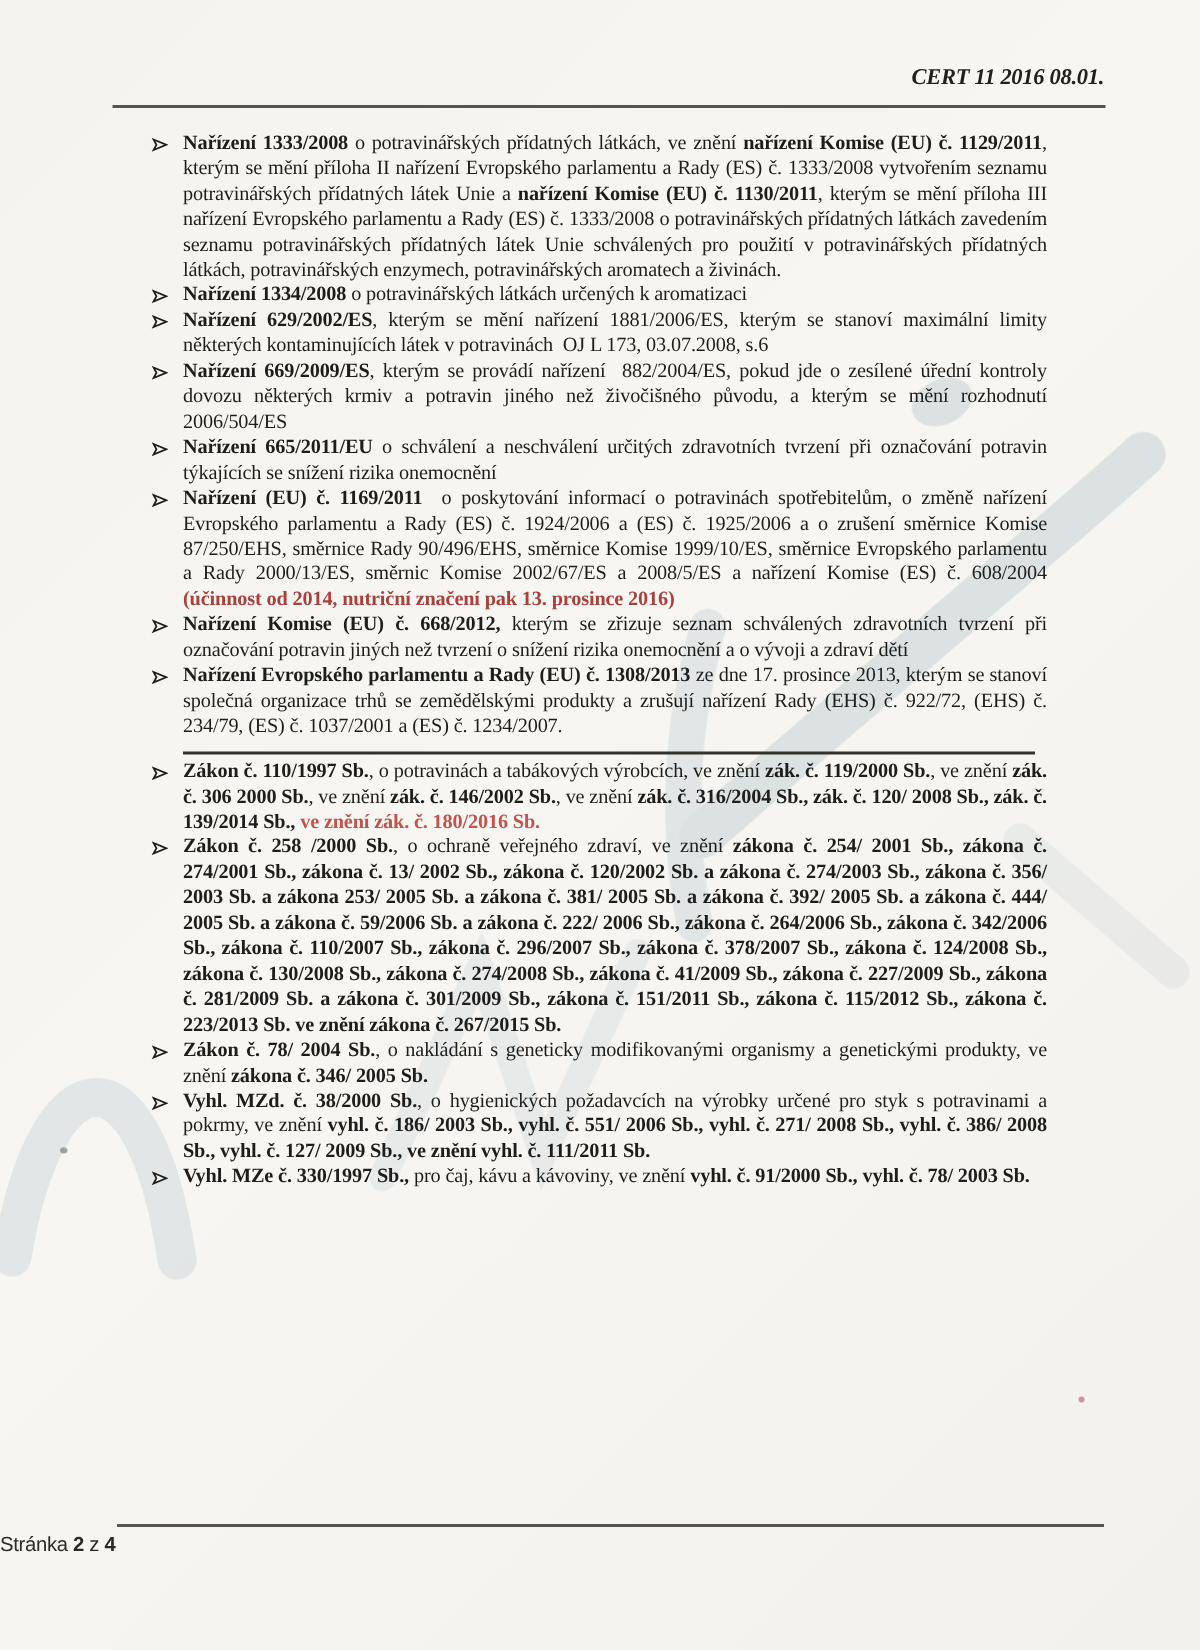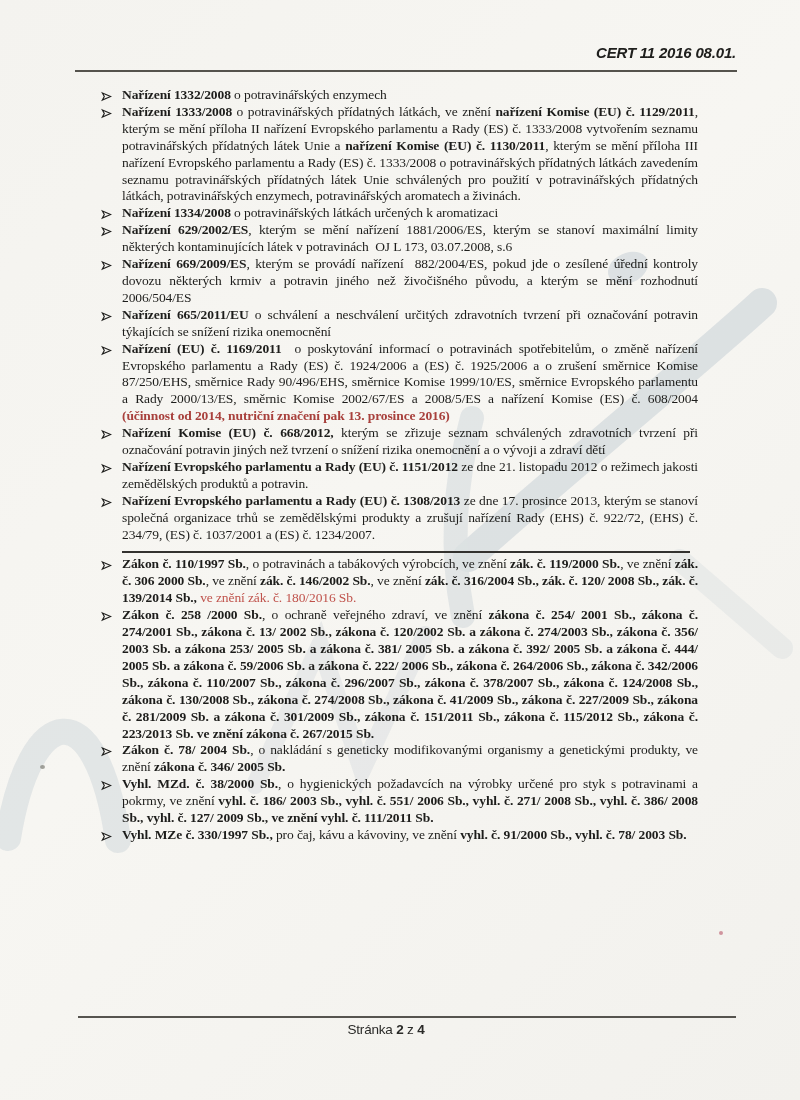--- a/index.html
+++ b/index.html
@@ -11,21 +11,21 @@
     margin:0 auto;
     background:linear-gradient(135deg,#f4f3ef 0%,#f7f6f2 45%,#f2f1ed 100%);
     overflow:hidden;
     color:#1d1d1b;
   }
 
   .watermark { position:absolute; left:0; top:0; width:800px; height:1100px; z-index:0; }
 
   .header-code {
     position:absolute; top:44px; right:64px; z-index:2;
-    font-family:Liberation Sans, sans-serif;
+    font-family:Liberation Serif, serif;
     font-style:italic; font-weight:700; font-size:15px;
     letter-spacing:-0.2px; color:#20201e;
   }
   .header-rule {
     position:absolute; top:70px; left:75px; width:662px; height:2px;
     background:#55534d; z-index:2;
   }
 
   .content {
     position:absolute; top:87px; left:100px; width:598px; z-index:2;
@@ -38,36 +38,35 @@
     font-size:13.5px;
     line-height:16.9px;
     letter-spacing:-0.1px;
   }
   .bullet {
     position:absolute; left:1px; top:3px; width:11px; height:11px;
   }
   .run { white-space:pre-wrap; }
   .run.n  { font-weight:400; }
   .run.b  { font-weight:700; }
-  .run.rb { font-weight:400; color:#c0534c; }
+  .run.rb { font-weight:700; color:#c0534c; }
   .run.rbu{ font-weight:700; color:#a8403c; text-decoration-thickness:1.5px; }
 
   .section-divider {
     margin:8px 0 3px 22px;
     height:2px; width:568px;
     background:#33322f;
   }
 
   .footer-rule {
     position:absolute; top:1016px; left:78px; width:658px; height:2px;
     background:#56544f; z-index:2;
   }
   .footer-text {
     position:absolute; top:1022px; left:0; width:772px; z-index:2;
-    text-align:center;
     font-family:"Liberation Sans", sans-serif;
     font-size:13.5px; color:#2a2a28; letter-spacing:-0.2px;
   }
   .footer-text .run.b { font-weight:700; }
 
   .speck { position:absolute; border-radius:50%; z-index:3; }
   .speck-1 { left:40px; top:765px; width:5px; height:4px; background:#84847c; opacity:.75; }
   .speck-2 { left:719px; top:931px; width:4px; height:4px; background:#c9848f; opacity:.85; }
 </style>
 </head>
@@ -86,45 +85,39 @@
     </g>
   </svg>
 
   <div class="header-code">CERT 11 2016 08.01.</div>
   <div class="header-rule"></div>
 
   <div class="content">
     <div class="section">
         <div class="list-item"><span class="bullet"><svg viewBox="0 0 12 12" width="11" height="11" xmlns="http://www.w3.org/2000/svg">
               <path d="M1.5 2.2 L10.6 6 L1.5 9.8 L3.6 6 Z" fill="#f5f4f0" stroke="#1d1d1b" stroke-width="1.25" stroke-linejoin="miter"></path>
-            </svg></span><span><span class="run b">Nařízení 1332/2008</span><span class="run n"> o potravinářských enzymech</span></span></div>
-        <div class="list-item"><span class="bullet"><svg viewBox="0 0 12 12" width="11" height="11" xmlns="http://www.w3.org/2000/svg">
-              <path d="M1.5 2.2 L10.6 6 L1.5 9.8 L3.6 6 Z" fill="#f5f4f0" stroke="#1d1d1b" stroke-width="1.25" stroke-linejoin="miter"></path>
             </svg></span><span><span class="run b">Nařízení 1333/2008</span><span class="run n"> o potravinářských přídatných látkách, ve znění </span><span class="run b">nařízení Komise (EU) č. 1129/2011</span><span class="run n">, kterým se mění příloha II nařízení Evropského parlamentu a Rady (ES) č. 1333/2008 vytvořením seznamu potravinářských přídatných látek Unie a </span><span class="run b">nařízení Komise (EU) č. 1130/2011</span><span class="run n">, kterým se mění příloha III nařízení Evropského parlamentu a Rady (ES) č. 1333/2008 o potravinářských přídatných látkách zavedením seznamu potravinářských přídatných látek Unie schválených pro použití v potravinářských přídatných látkách, potravinářských enzymech, potravinářských aromatech a živinách.</span></span></div>
         <div class="list-item"><span class="bullet"><svg viewBox="0 0 12 12" width="11" height="11" xmlns="http://www.w3.org/2000/svg">
               <path d="M1.5 2.2 L10.6 6 L1.5 9.8 L3.6 6 Z" fill="#f5f4f0" stroke="#1d1d1b" stroke-width="1.25" stroke-linejoin="miter"></path>
             </svg></span><span><span class="run b">Nařízení 1334/2008</span><span class="run n"> o potravinářských látkách určených k aromatizaci</span></span></div>
         <div class="list-item"><span class="bullet"><svg viewBox="0 0 12 12" width="11" height="11" xmlns="http://www.w3.org/2000/svg">
               <path d="M1.5 2.2 L10.6 6 L1.5 9.8 L3.6 6 Z" fill="#f5f4f0" stroke="#1d1d1b" stroke-width="1.25" stroke-linejoin="miter"></path>
             </svg></span><span><span class="run b">Nařízení 629/2002/ES</span><span class="run n">, kterým se mění nařízení 1881/2006/ES, kterým se stanoví maximální limity některých kontaminujících látek v potravinách  OJ L 173, 03.07.2008, s.6</span></span></div>
         <div class="list-item"><span class="bullet"><svg viewBox="0 0 12 12" width="11" height="11" xmlns="http://www.w3.org/2000/svg">
               <path d="M1.5 2.2 L10.6 6 L1.5 9.8 L3.6 6 Z" fill="#f5f4f0" stroke="#1d1d1b" stroke-width="1.25" stroke-linejoin="miter"></path>
             </svg></span><span><span class="run b">Nařízení 669/2009/ES</span><span class="run n">, kterým se provádí nařízení  882/2004/ES, pokud jde o zesílené úřední kontroly dovozu některých krmiv a potravin jiného než živočišného původu, a kterým se mění rozhodnutí 2006/504/ES</span></span></div>
         <div class="list-item"><span class="bullet"><svg viewBox="0 0 12 12" width="11" height="11" xmlns="http://www.w3.org/2000/svg">
               <path d="M1.5 2.2 L10.6 6 L1.5 9.8 L3.6 6 Z" fill="#f5f4f0" stroke="#1d1d1b" stroke-width="1.25" stroke-linejoin="miter"></path>
             </svg></span><span><span class="run b">Nařízení 665/2011/EU</span><span class="run n"> o schválení a neschválení určitých zdravotních tvrzení při označování potravin týkajících se snížení rizika onemocnění</span></span></div>
         <div class="list-item"><span class="bullet"><svg viewBox="0 0 12 12" width="11" height="11" xmlns="http://www.w3.org/2000/svg">
               <path d="M1.5 2.2 L10.6 6 L1.5 9.8 L3.6 6 Z" fill="#f5f4f0" stroke="#1d1d1b" stroke-width="1.25" stroke-linejoin="miter"></path>
             </svg></span><span><span class="run b">Nařízení (EU) č. 1169/2011</span><span class="run n">  o poskytování informací o potravinách spotřebitelům, o změně nařízení Evropského parlamentu a Rady (ES) č. 1924/2006 a (ES) č. 1925/2006 a o zrušení směrnice Komise 87/250/EHS, směrnice Rady 90/496/EHS, směrnice Komise 1999/10/ES, směrnice Evropského parlamentu a Rady 2000/13/ES, směrnic Komise 2002/67/ES a 2008/5/ES a nařízení Komise (ES) č. 608/2004 </span><span class="run rbu">(účinnost od 2014, nutriční značení pak 13. prosince 2016)</span></span></div>
         <div class="list-item"><span class="bullet"><svg viewBox="0 0 12 12" width="11" height="11" xmlns="http://www.w3.org/2000/svg">
               <path d="M1.5 2.2 L10.6 6 L1.5 9.8 L3.6 6 Z" fill="#f5f4f0" stroke="#1d1d1b" stroke-width="1.25" stroke-linejoin="miter"></path>
             </svg></span><span><span class="run b">Nařízení Komise (EU) č. 668/2012,</span><span class="run n"> kterým se zřizuje seznam schválených zdravotních tvrzení při označování potravin jiných než tvrzení o snížení rizika onemocnění a o vývoji a zdraví dětí</span></span></div>
-        <div class="list-item"><span class="bullet"><svg viewBox="0 0 12 12" width="11" height="11" xmlns="http://www.w3.org/2000/svg">
-              <path d="M1.5 2.2 L10.6 6 L1.5 9.8 L3.6 6 Z" fill="#f5f4f0" stroke="#1d1d1b" stroke-width="1.25" stroke-linejoin="miter"></path>
-            </svg></span><span><span class="run b">Nařízení Evropského parlamentu a Rady (EU) č. 1151/2012</span><span class="run n"> ze dne 21. listopadu 2012 o režimech jakosti zemědělských produktů a potravin.</span></span></div>
         <div class="list-item"><span class="bullet"><svg viewBox="0 0 12 12" width="11" height="11" xmlns="http://www.w3.org/2000/svg">
               <path d="M1.5 2.2 L10.6 6 L1.5 9.8 L3.6 6 Z" fill="#f5f4f0" stroke="#1d1d1b" stroke-width="1.25" stroke-linejoin="miter"></path>
             </svg></span><span><span class="run b">Nařízení Evropského parlamentu a Rady (EU) č. 1308/2013</span><span class="run n"> ze dne 17. prosince 2013, kterým se stanoví společná organizace trhů se zemědělskými produkty a zrušují nařízení Rady (EHS) č. 922/72, (EHS) č. 234/79, (ES) č. 1037/2001 a (ES) č. 1234/2007.</span></span></div>
       </div>
     <div class="section-divider"></div>
     <div class="section">
         <div class="list-item"><span class="bullet"><svg viewBox="0 0 12 12" width="11" height="11" xmlns="http://www.w3.org/2000/svg">
               <path d="M1.5 2.2 L10.6 6 L1.5 9.8 L3.6 6 Z" fill="#f5f4f0" stroke="#1d1d1b" stroke-width="1.25" stroke-linejoin="miter"></path>
             </svg></span><span><span class="run b">Zákon č. 110/1997 Sb.</span><span class="run n">, o potravinách a tabákových výrobcích, ve znění </span><span class="run b">zák. č. 119/2000 Sb.</span><span class="run n">, ve znění </span><span class="run b">zák. č. 306 2000 Sb.</span><span class="run n">, ve znění </span><span class="run b">zák. č. 146/2002 Sb.</span><span class="run n">, ve znění </span><span class="run b">zák. č. 316/2004 Sb., zák. č. 120/ 2008 Sb., zák. č. 139/2014 Sb., </span><span class="run rb">ve znění zák. č. 180/2016 Sb.</span></span></div>
         <div class="list-item"><span class="bullet"><svg viewBox="0 0 12 12" width="11" height="11" xmlns="http://www.w3.org/2000/svg">

